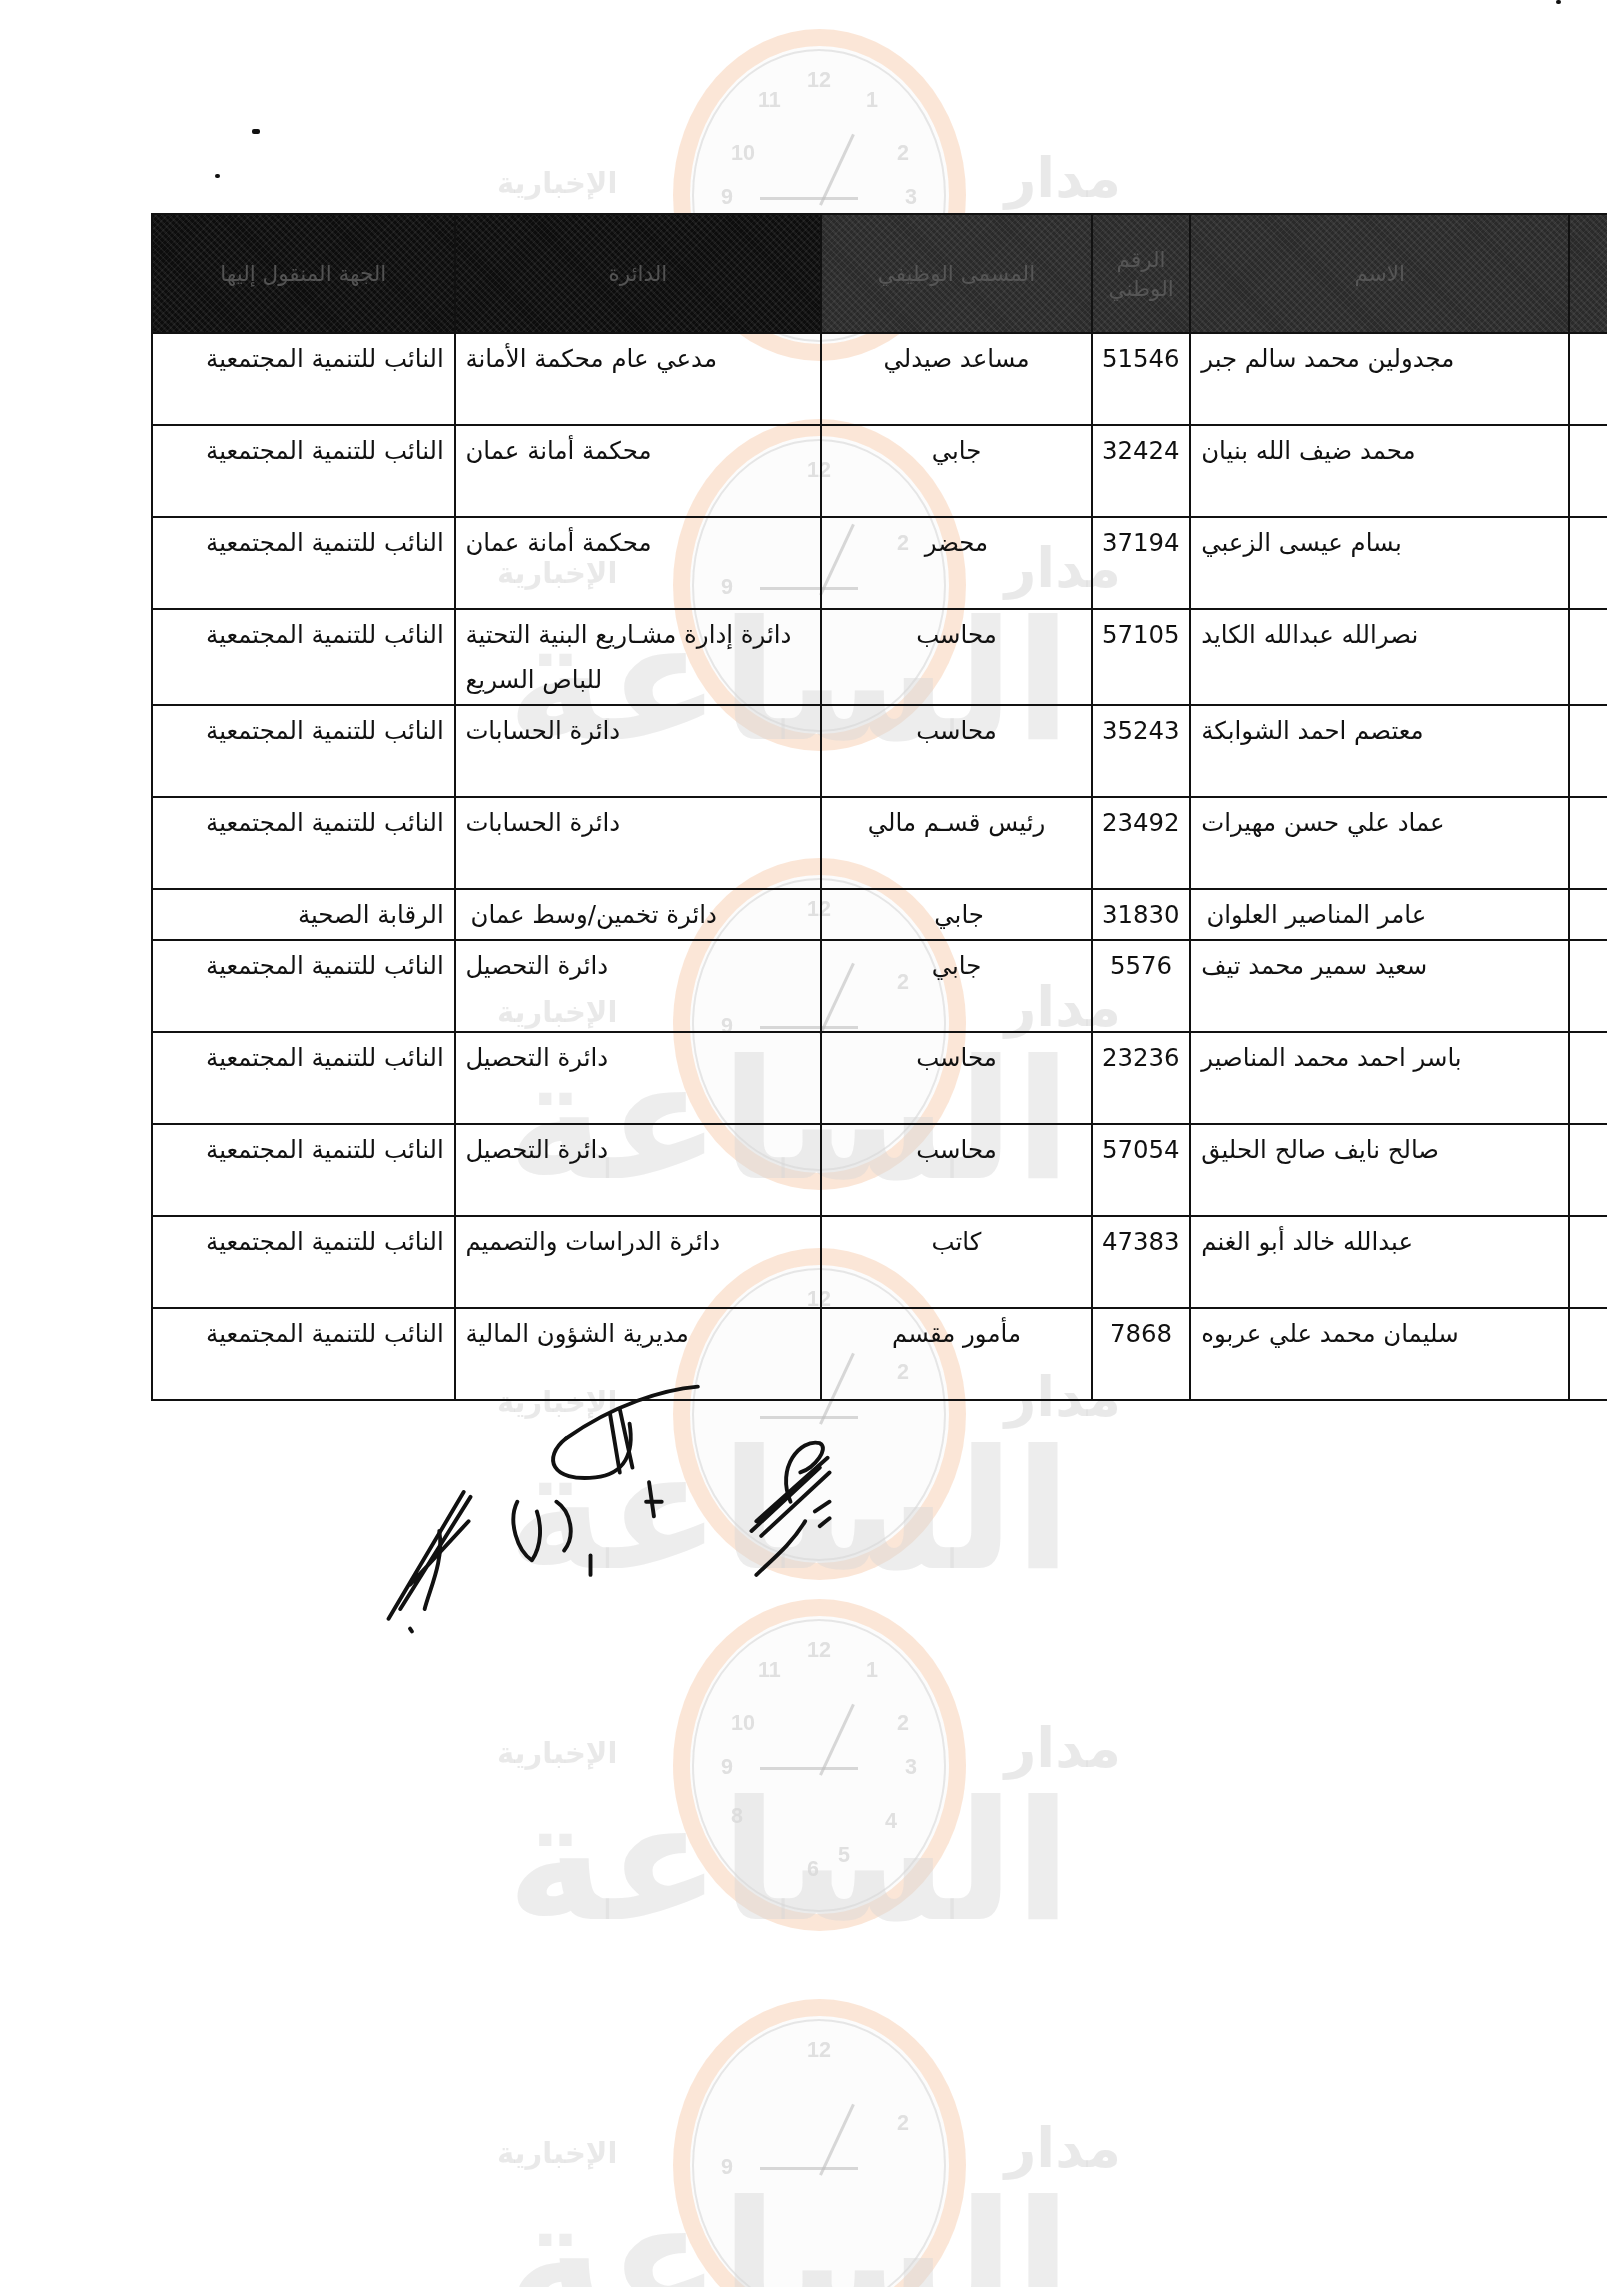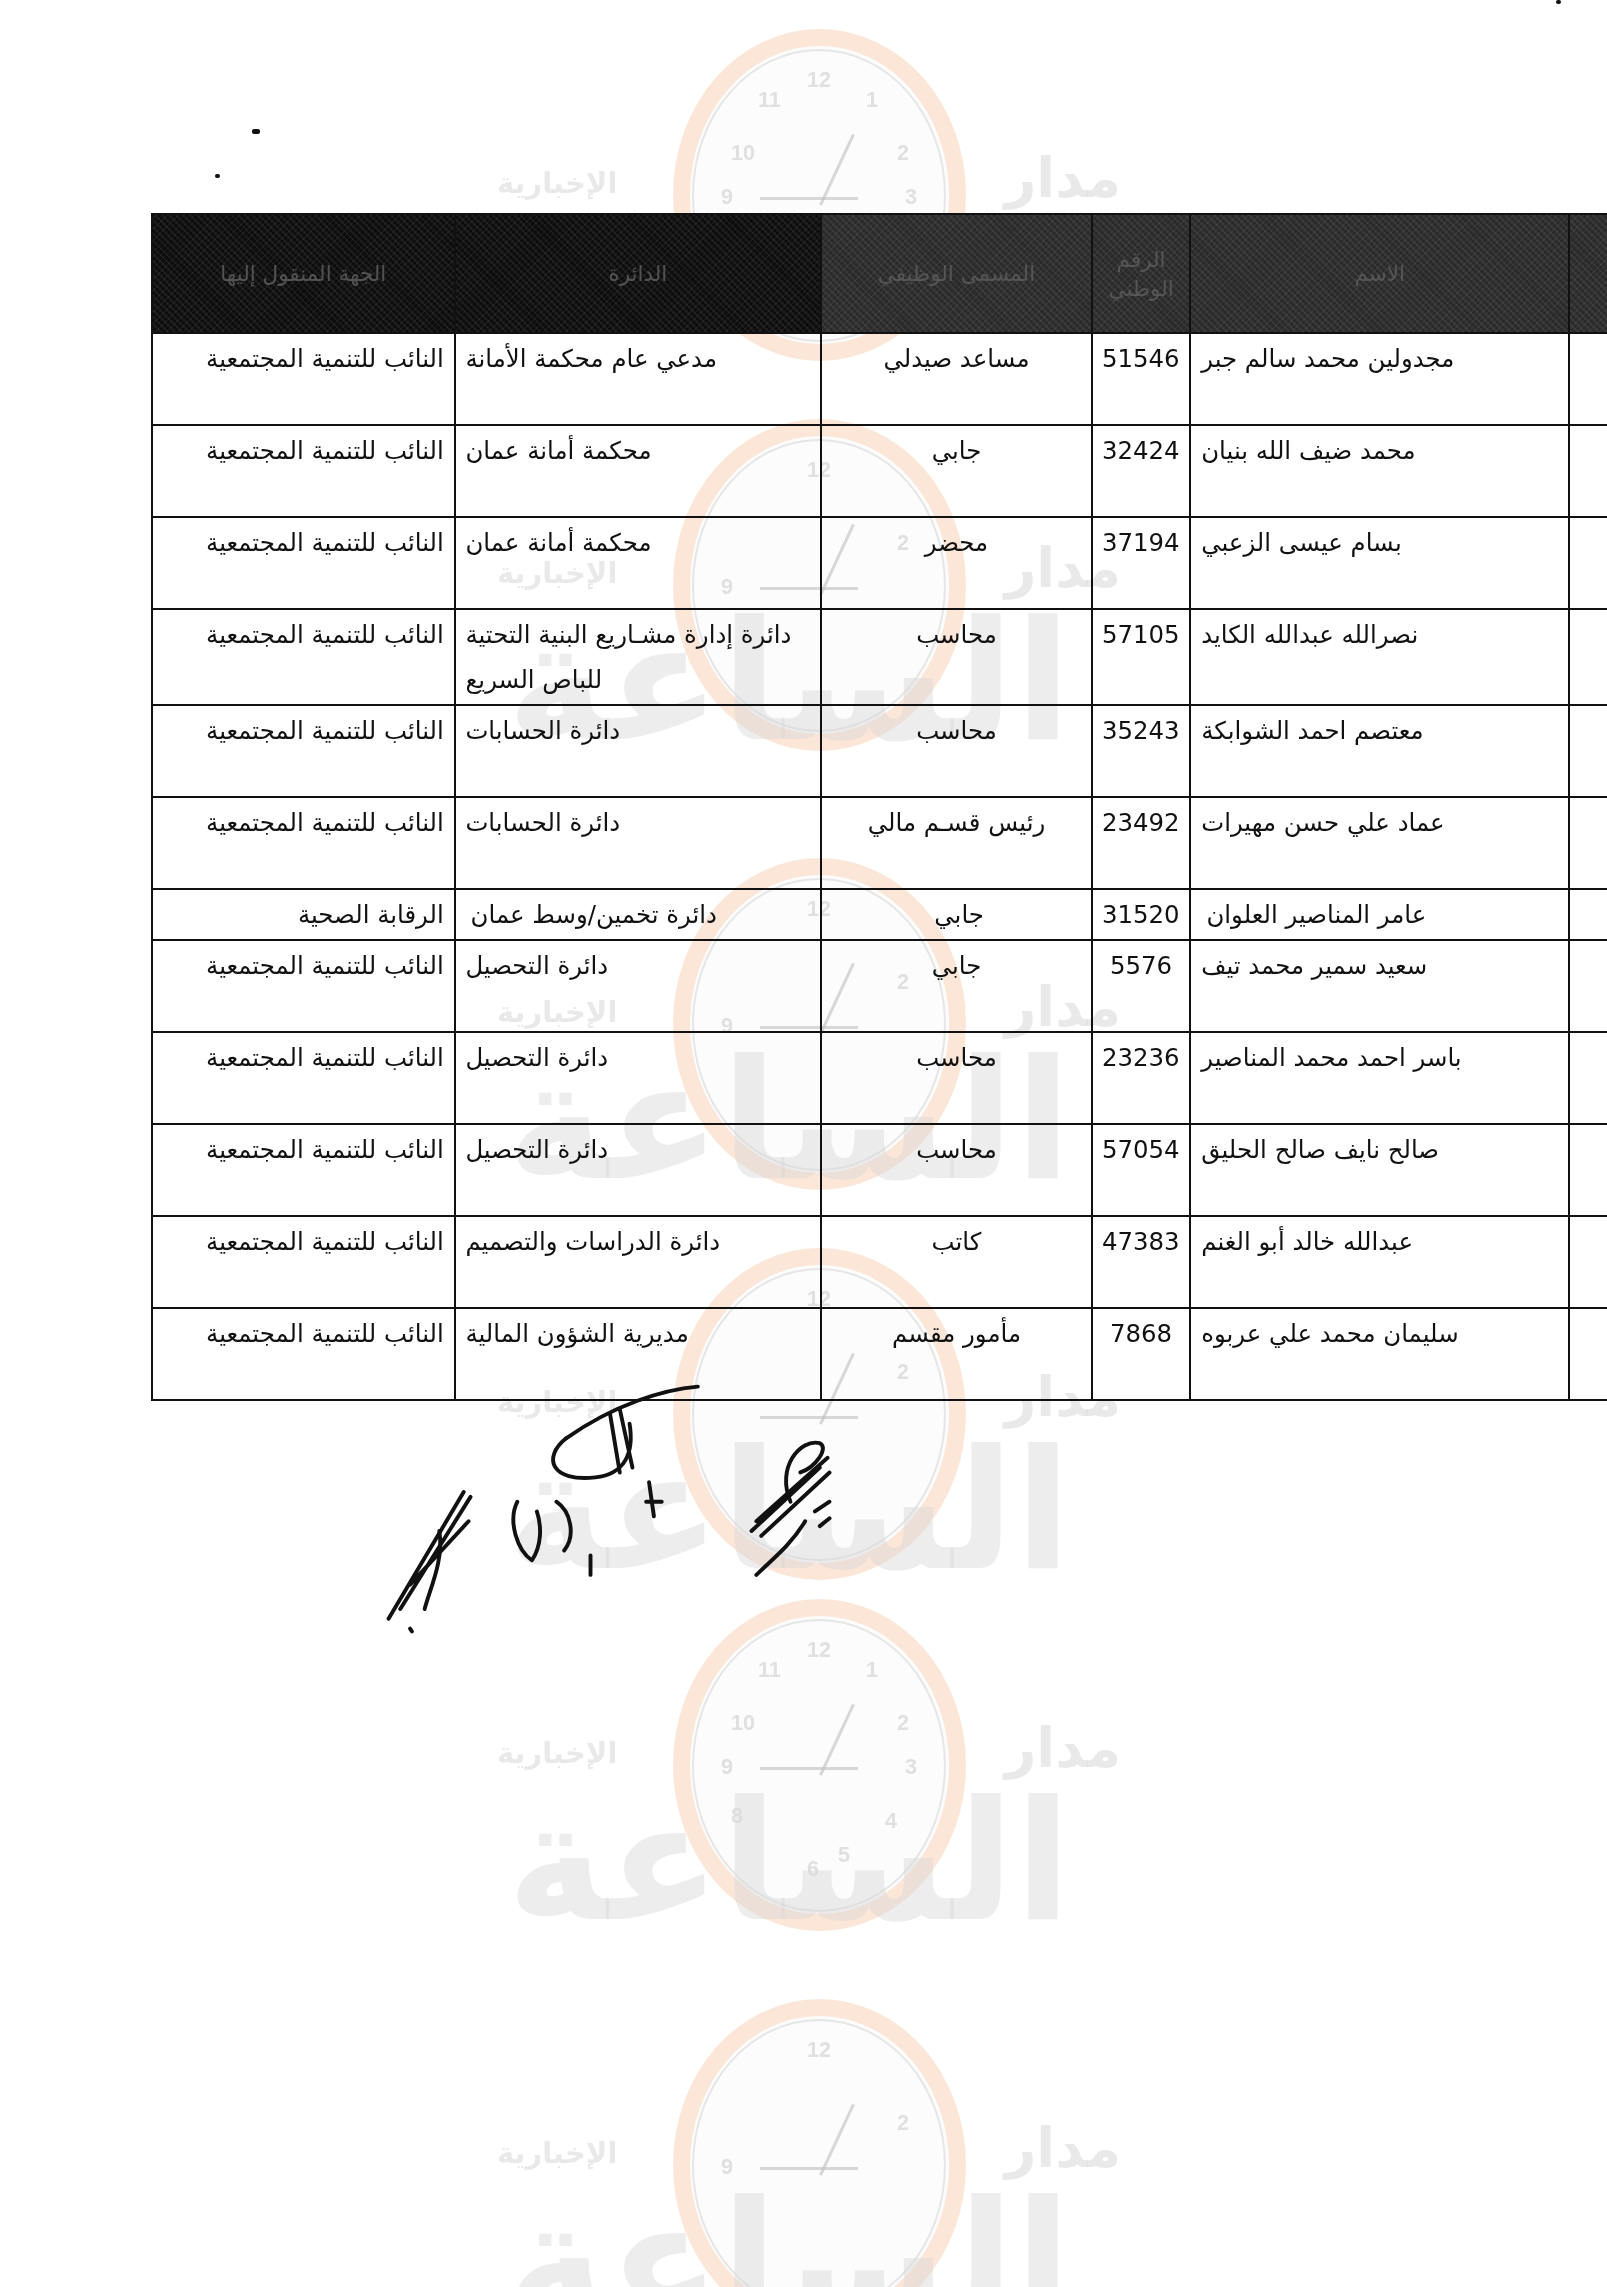--- a/index.html
+++ b/index.html
@@ -202,21 +202,21 @@
       <td class="c-num">.6</td>
       <td class="c-name">عماد علي حسن مهيرات</td>
       <td class="c-id">23492</td>
       <td class="c-title">رئيس قسـم مالي</td>
       <td class="c-dept">دائرة الحسابات</td>
       <td class="c-dest stretch">النائب للتنمية المجتمعية</td>
     </tr>
     <tr class="short">
       <td class="c-num">.7</td>
       <td class="c-name">عامر المناصير العلوان</td>
-      <td class="c-id">31520</td>
+      <td class="c-id">31830</td>
       <td class="c-title">جابي</td>
       <td class="c-dept">دائرة تخمين/وسط عمان</td>
       <td class="c-dest">الرقابة الصحية</td>
     </tr>
     <tr class="tall">
       <td class="c-num">.8</td>
       <td class="c-name">سعيد سمير محمد تيف</td>
       <td class="c-id">5576</td>
       <td class="c-title">جابي</td>
       <td class="c-dept">دائرة التحصيل</td>

